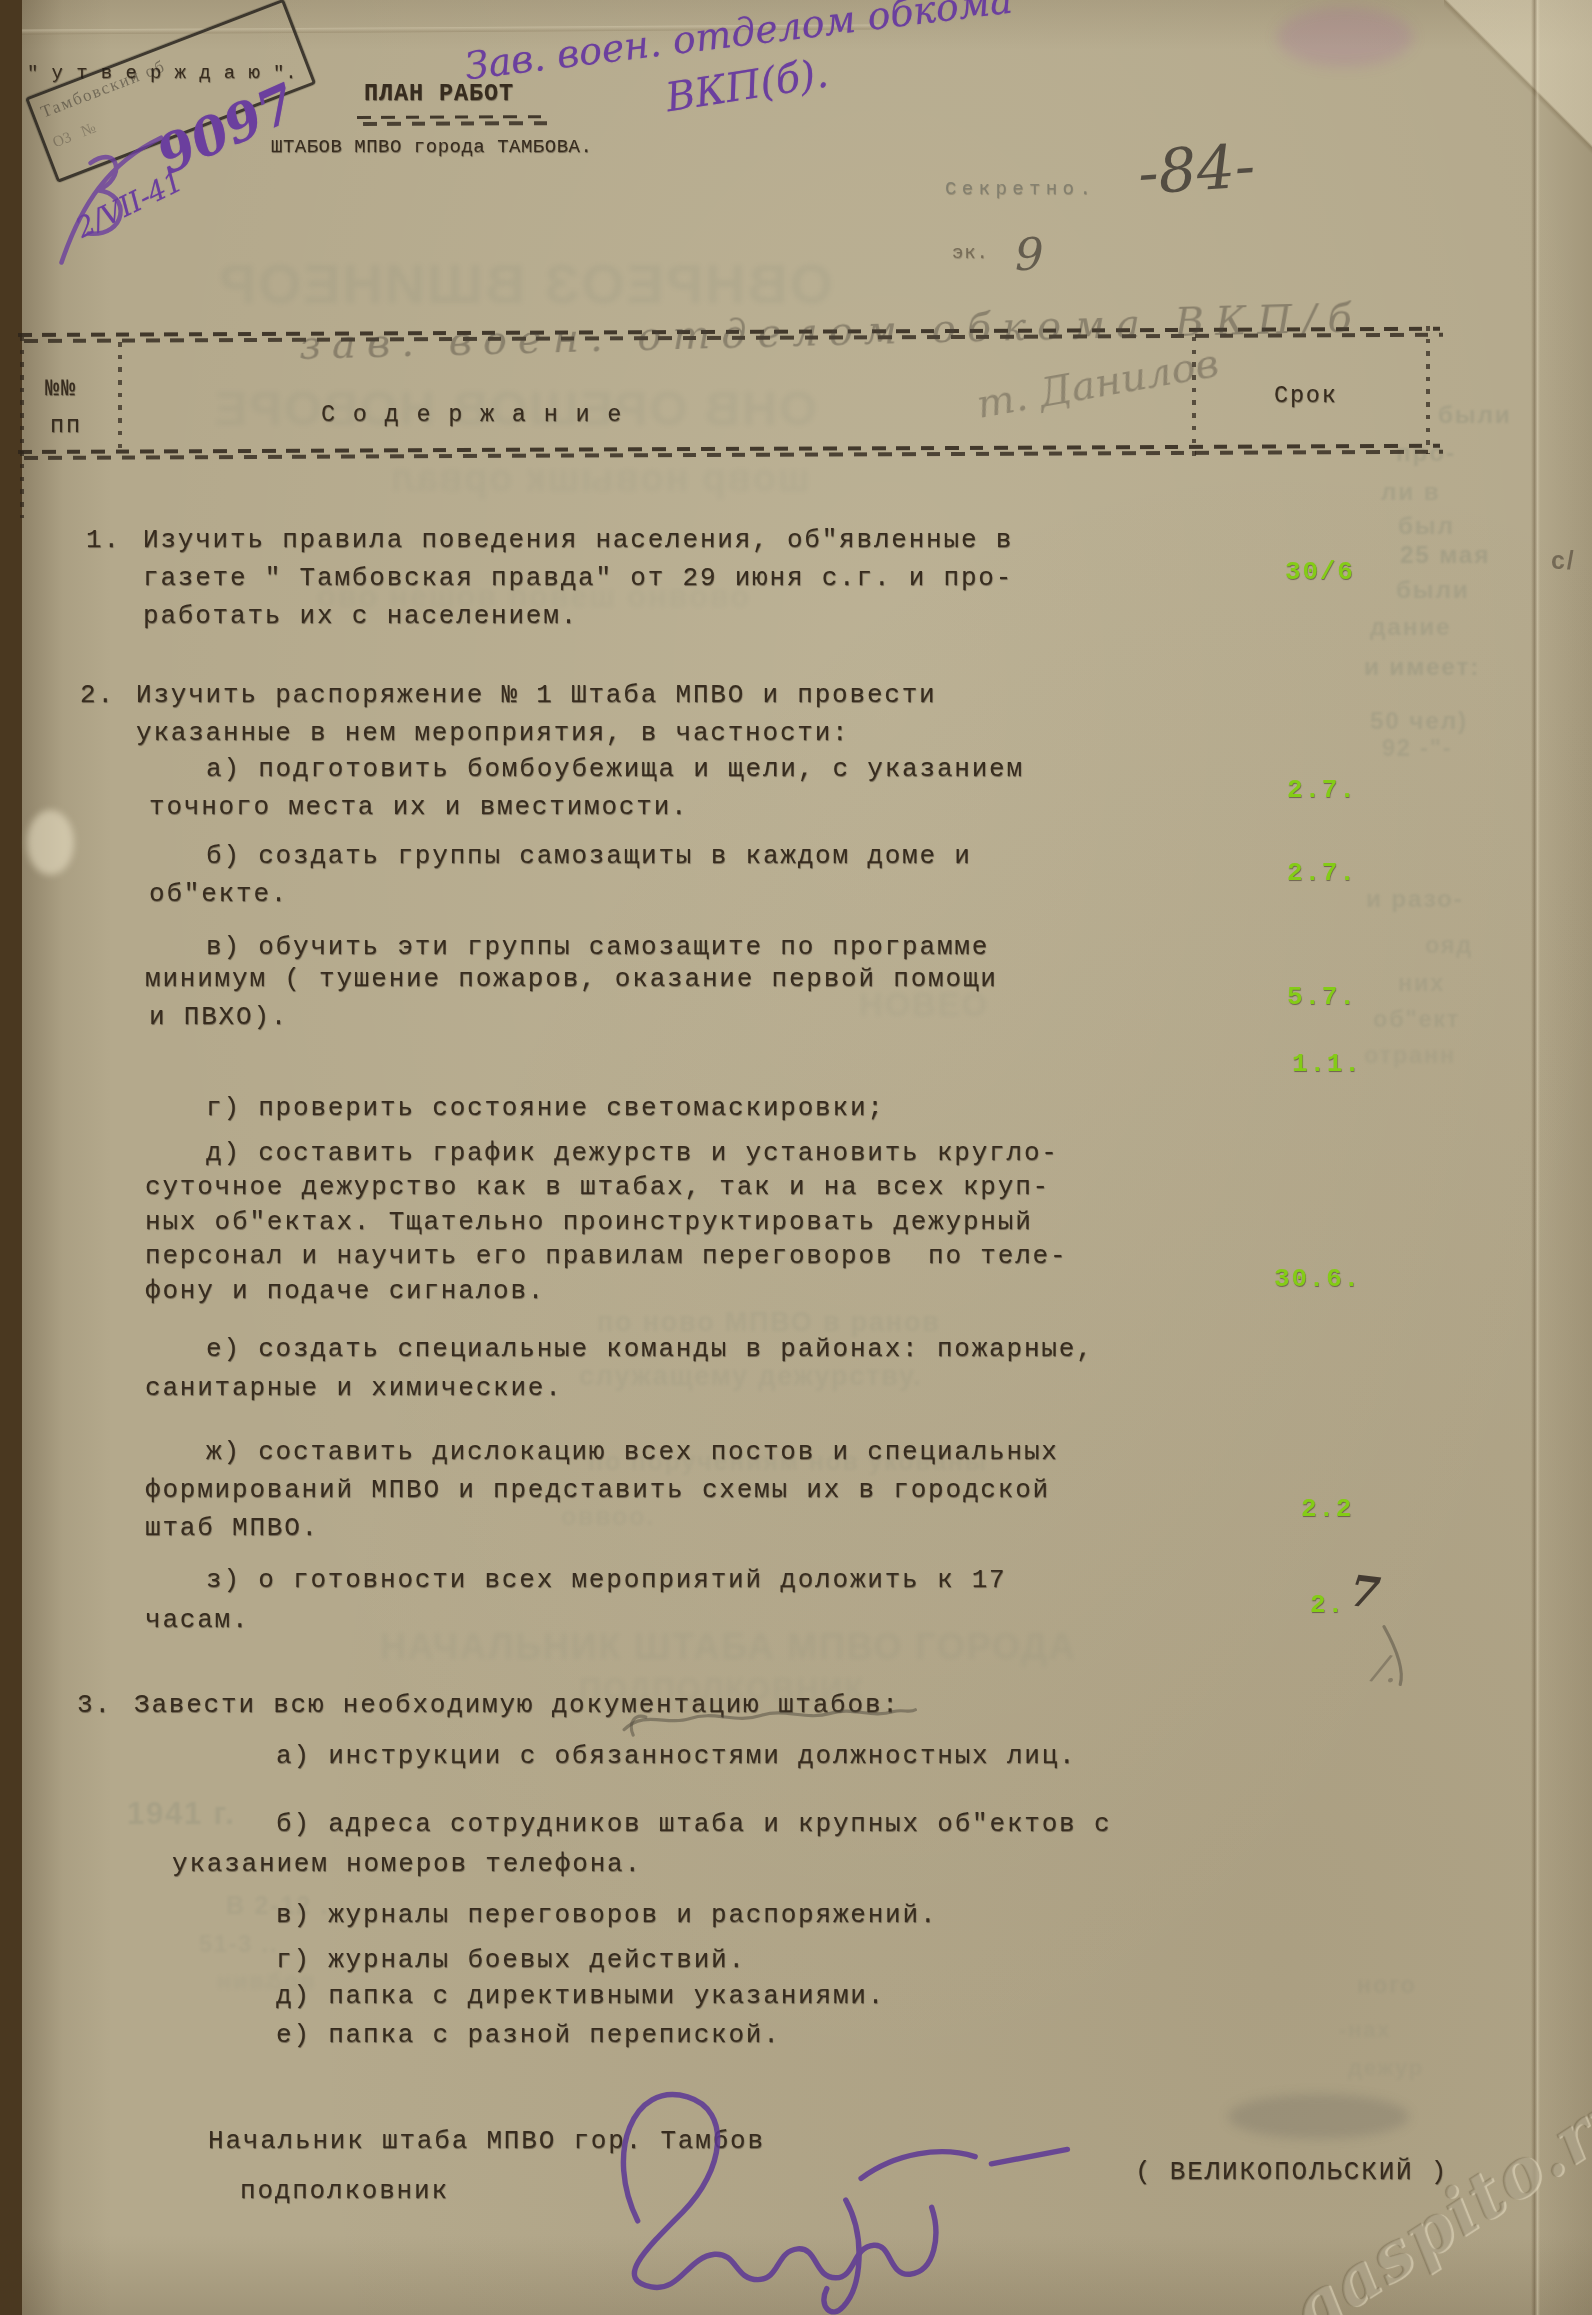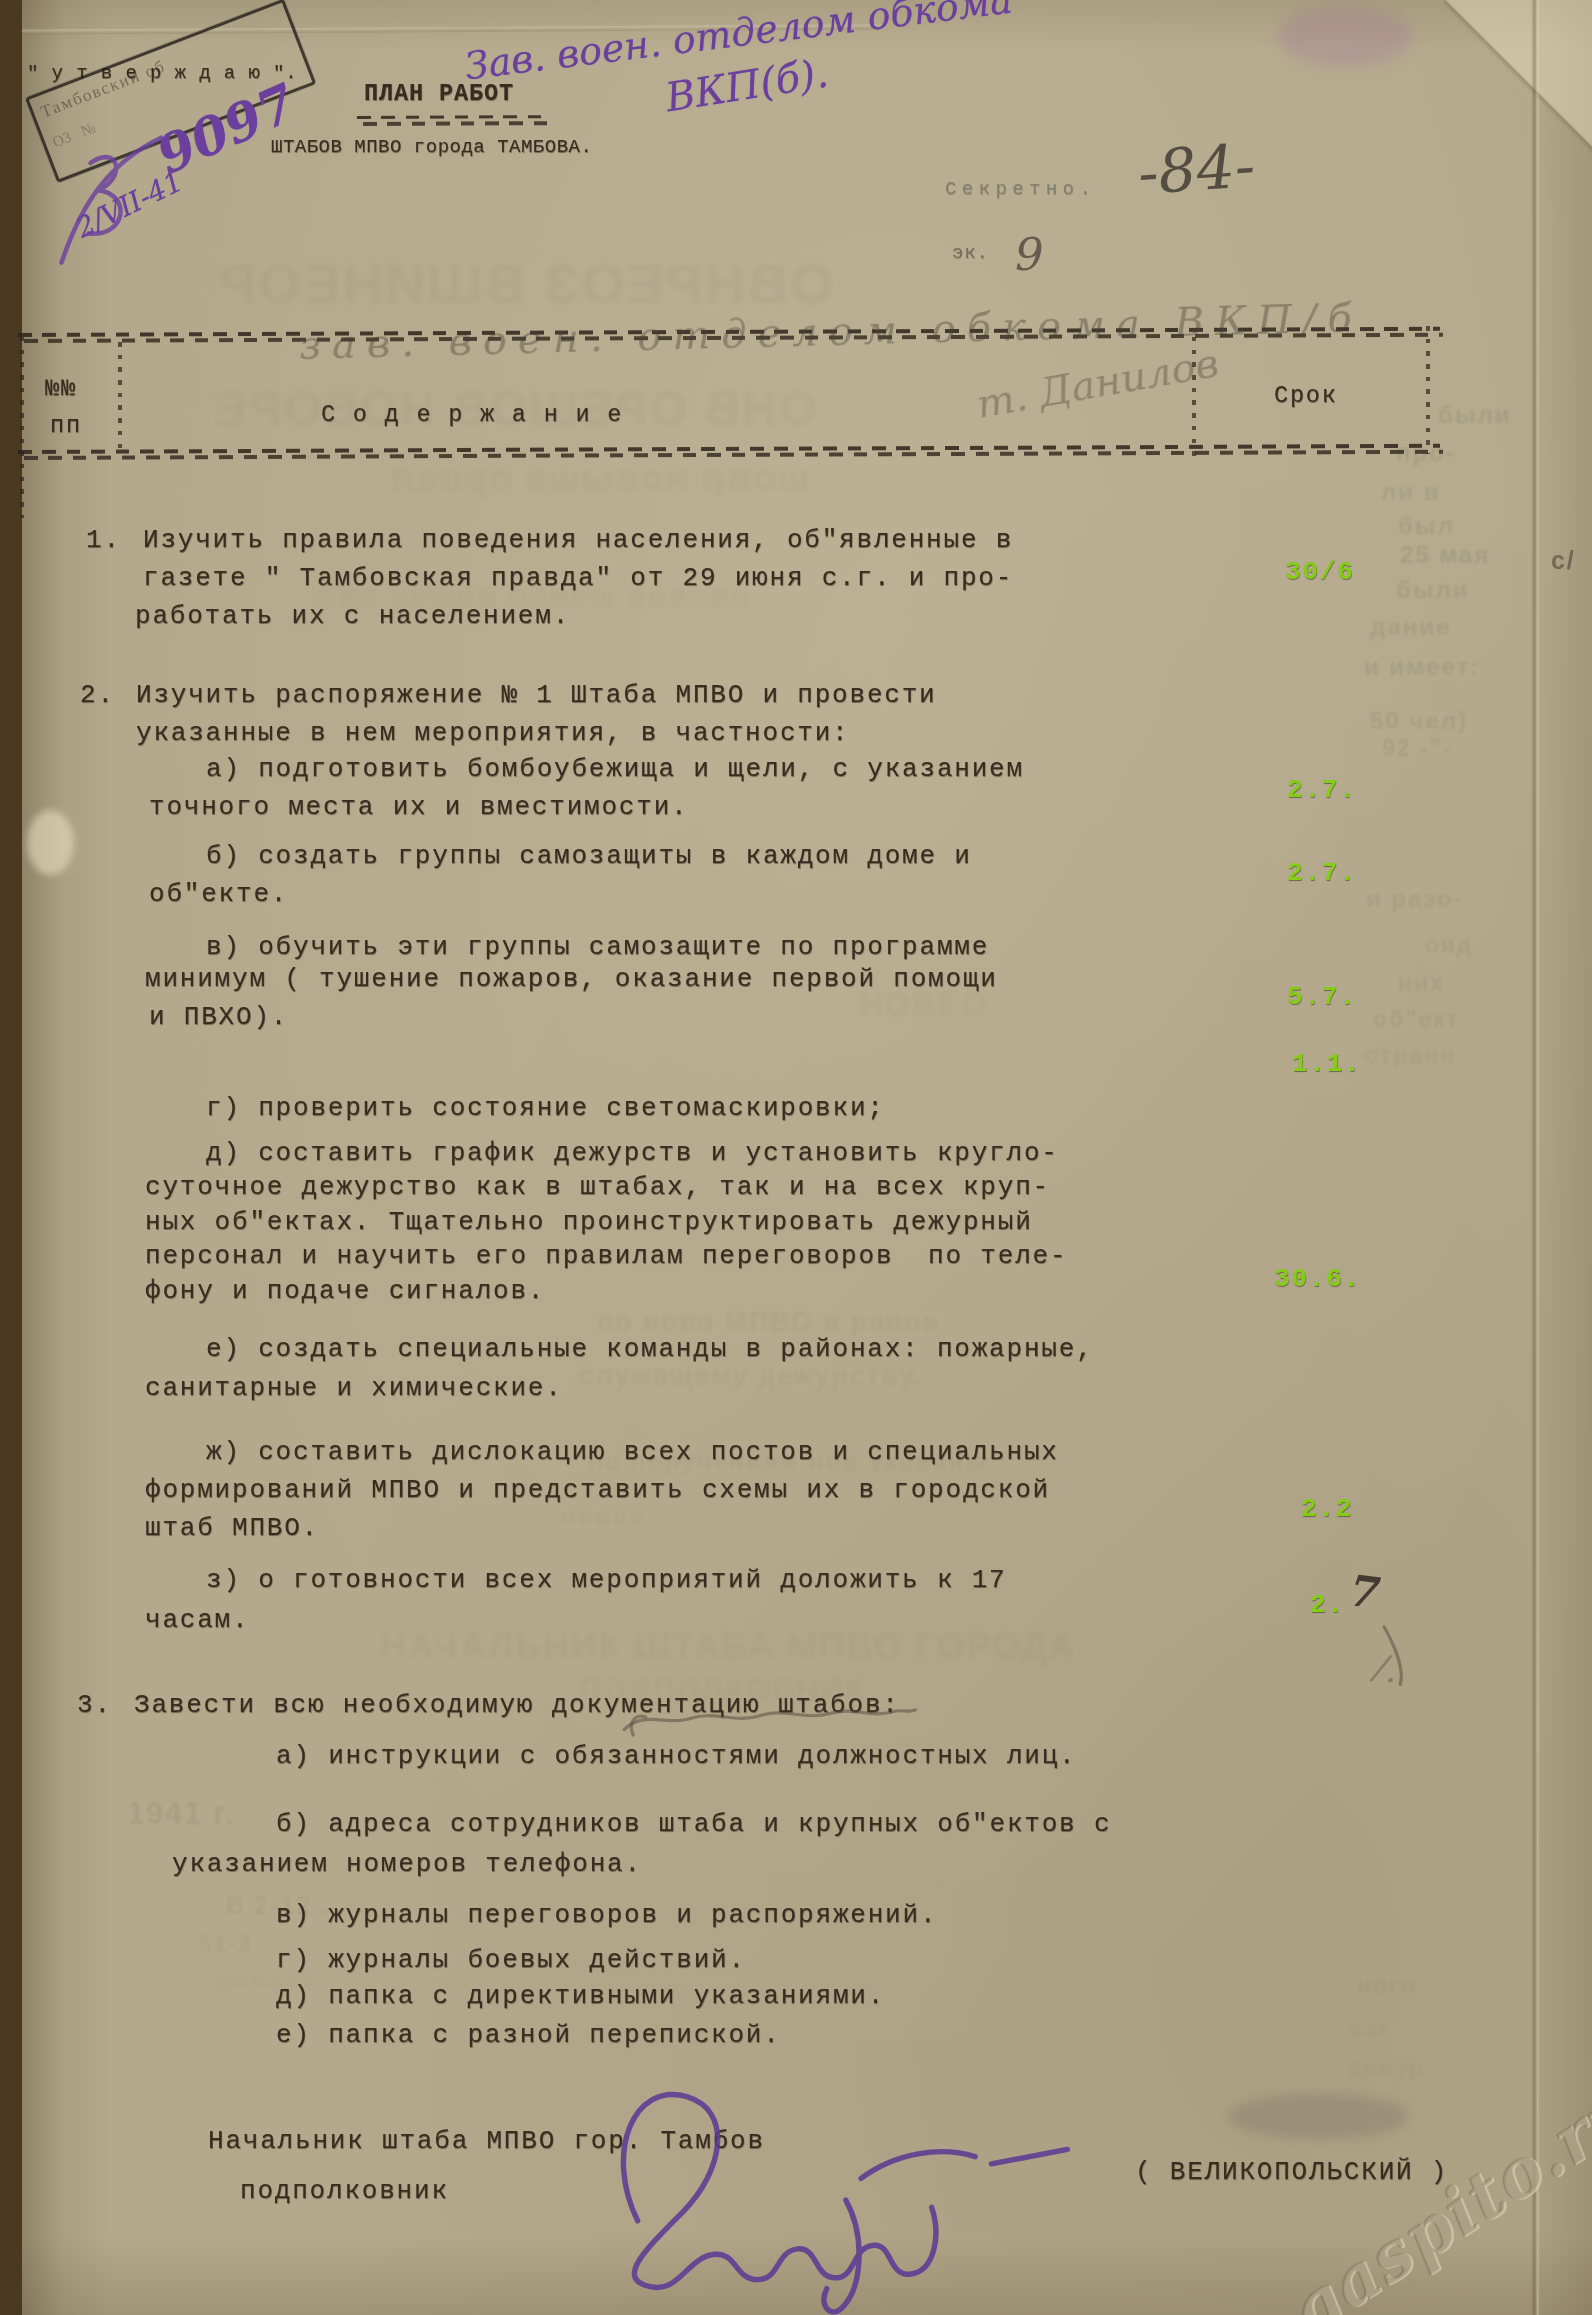--- a/index.html
+++ b/index.html
@@ -155,21 +155,21 @@
   <div class="t hdr" style="left:321px;top:401px;">С о д е р ж а н и е</div>
   <div class="t hdr" style="left:1274px;top:382px;">Срок</div>
 
   <div class="hw pencil" style="left:299px;top:308px;font-size:40px;letter-spacing:11px;opacity:.55;transform:rotate(-1.5deg);filter:blur(0.5px);">зав. воен. отделом обкома ВКП/б</div>
   <div class="hw pencil" style="left:975px;top:360px;font-size:40px;opacity:.5;transform:rotate(-10deg);filter:blur(0.5px);">т. Данилов</div>
 
   <div id="doclines">
       <div class="t" style="left: 86px; top: 525px;">1.</div>
       <div class="t" style="left: 143px; top: 525px;">Изучить правила поведения населения, об"явленные в</div>
       <div class="t" style="left: 143px; top: 563px;">газете " Тамбовская правда" от 29 июня с.г. и про-</div>
-      <div class="t" style="left: 135px; top: 601px;">работать их с населением.</div>
+      <div class="t" style="left: 143px; top: 601px;">работать их с населением.</div>
       <div class="t" style="left: 80px; top: 680px;">2.</div>
       <div class="t" style="left: 136px; top: 680px;">Изучить распоряжение № 1 Штаба МПВО и провести</div>
       <div class="t" style="left: 136px; top: 718px;">указанные в нем мероприятия, в частности:</div>
       <div class="t" style="left: 206px; top: 754px;">а) подготовить бомбоубежища и щели, с указанием</div>
       <div class="t" style="left: 149px; top: 792px;">точного места их и вместимости.</div>
       <div class="t" style="left: 206px; top: 841px;">б) создать группы самозащиты в каждом доме и</div>
       <div class="t" style="left: 149px; top: 879px;">об"екте.</div>
       <div class="t" style="left: 206px; top: 932px;">в) обучить эти группы самозащите по программе</div>
       <div class="t" style="left: 145px; top: 964px;">минимум ( тушение пожаров, оказание первой помощи</div>
       <div class="t" style="left: 149px; top: 1002px;">и ПВХО).</div>

